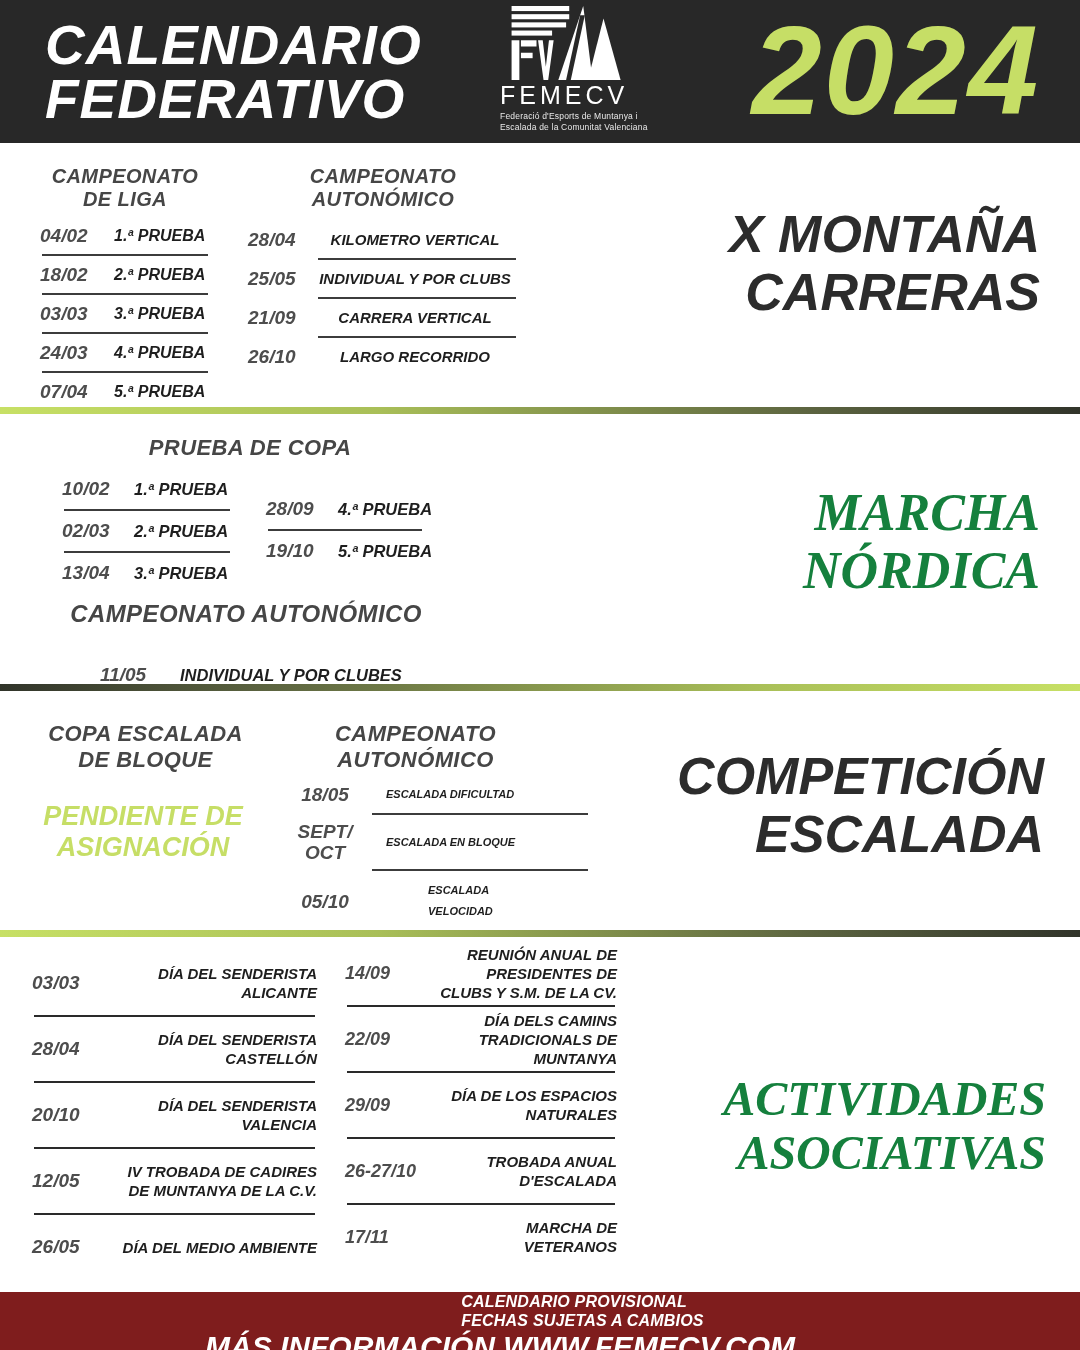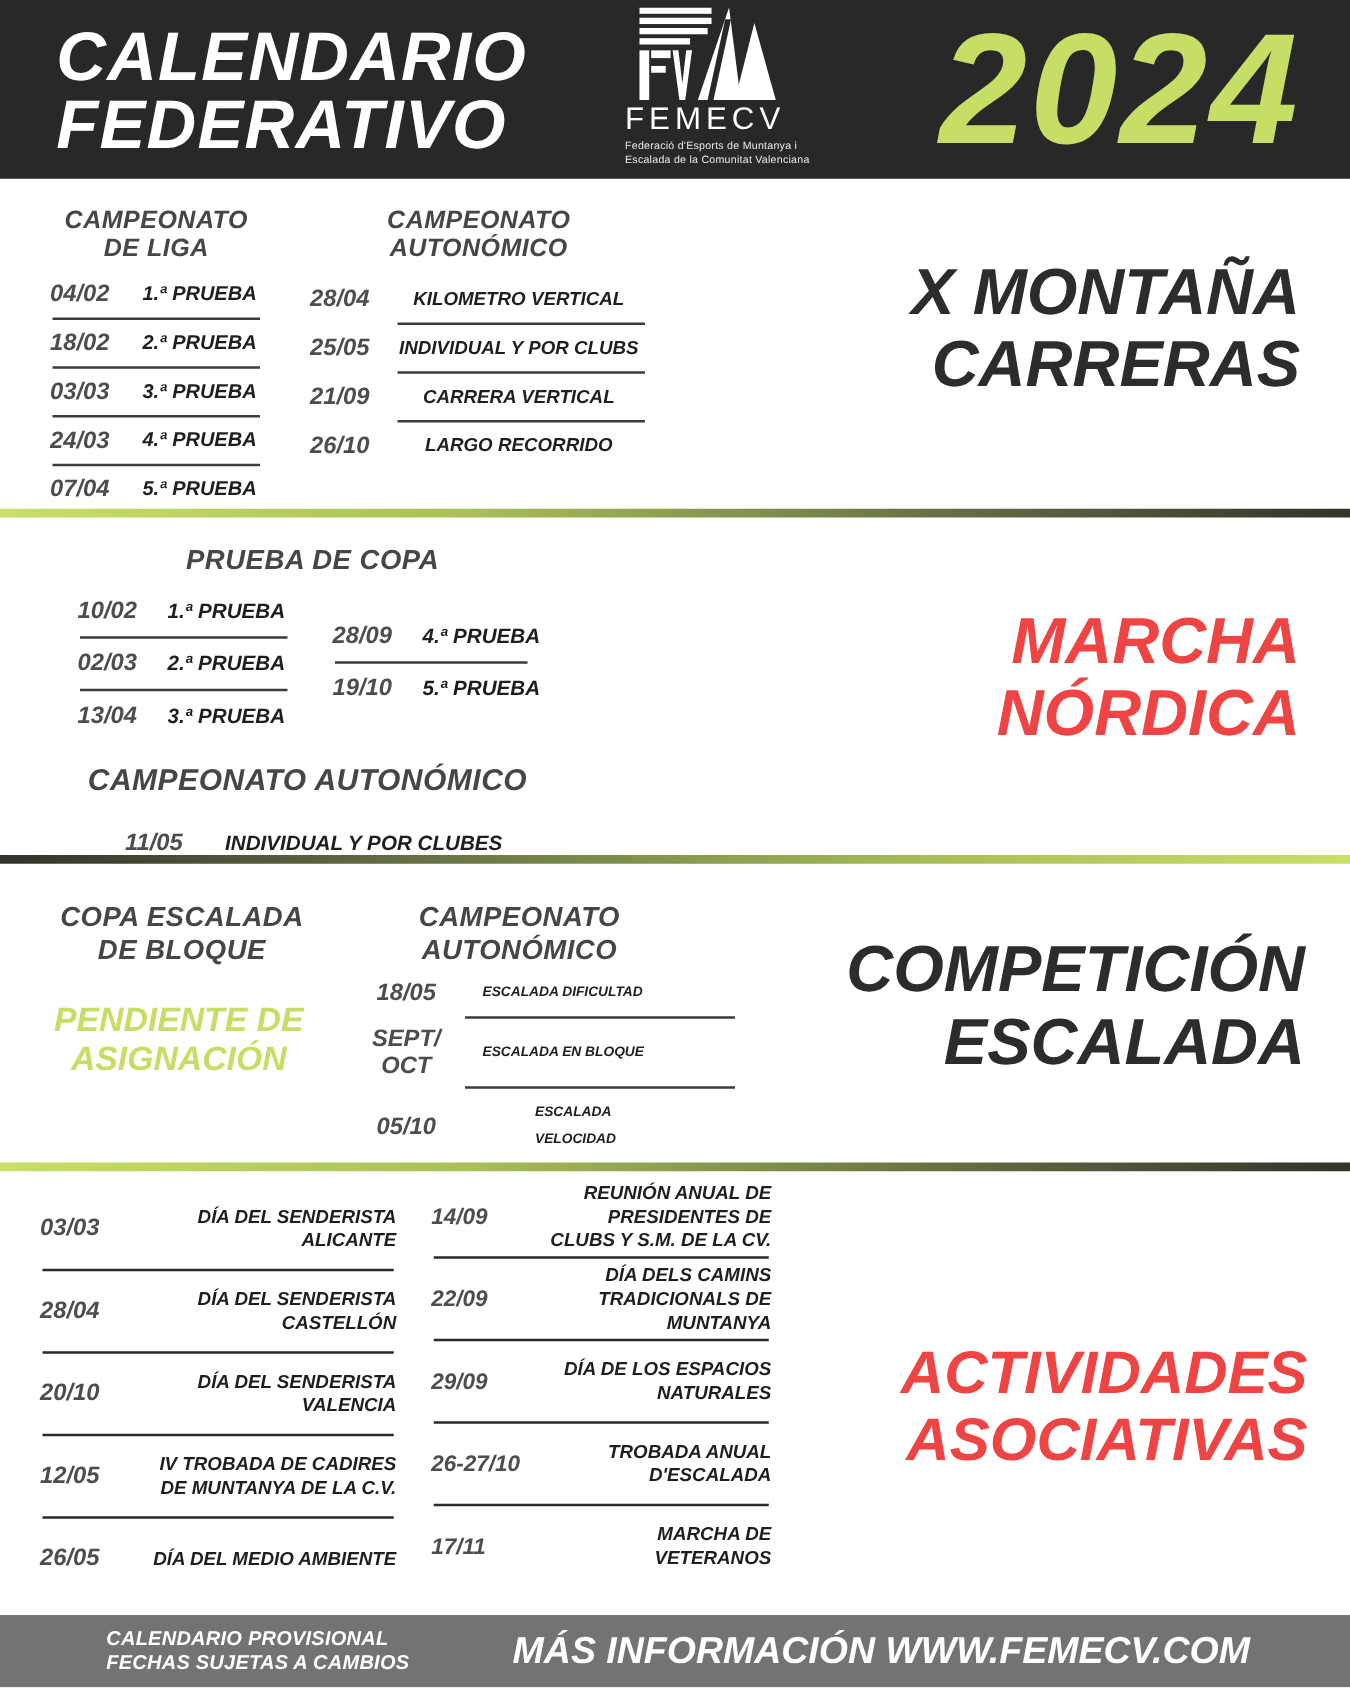--- a/index.html
+++ b/index.html
@@ -41,21 +41,21 @@
   .label {
     font-weight:bold; font-style:italic; color:#1e1e1e; font-size:16px;
     white-space:nowrap;
   }
   .sep { border-top:2px solid #3c3c3c; margin:4px 2px; }
   .big-title {
     position:absolute; text-align:right; font-weight:bold; font-style:italic;
     font-size:52px; line-height:58px; color:#2c2c2c; white-space:nowrap;
   }
   .big-title .tl { display:block; }
-  .big-title.lime { color:#ef4444; }
+  .big-title.lime { color:#15803d;font-family:Liberation Serif, serif; }
 
   .divider { position:absolute; left:0; width:1080px; height:7px; }
   .lime-to-dark { background:linear-gradient(90deg,#c7e065 0%,#a9bf58 35%,#5c6440 75%,#31342a 100%); }
   .dark-to-lime { background:linear-gradient(90deg,#31342a 0%,#5c6440 25%,#a9bf58 70%,#c7e065 100%); }
 
   
   #s1 { top:143px; height:264px; }
   .liga-col { position:absolute; left:40px; top:22px; width:170px; }
   .liga-col .rows { margin-top:10px; }
   #s1 .row { min-height:29px; }
@@ -68,21 +68,21 @@
   #s1 .big-title { right:40px; top:62px; }
 
   
   #s2 { top:414px; height:240px; }
   .copa-heading { position:absolute; left:55px; top:22px; width:390px; font-size:22px; }
   .copa-left  { position:absolute; left:62px;  top:60px; width:170px; }
   .copa-right { position:absolute; left:266px; top:80px; width:158px; }
   #s2 .row { min-height:30px; }
   #s2 .sep { margin:5px 2px; }
   #s2 .label { margin-left:10px; font-size:16.5px; }
-  .auto2-heading { position:absolute; left:28px; top:197px; width:436px; font-size:24px; line-height:27px;font-style:italic; }
+  .auto2-heading { position:absolute; left:28px; top:186px; width:436px; font-size:24px; line-height:27px;font-style:italic; }
   .auto2-row { position:absolute; left:100px; top:246px; }
   .auto2-row .date { flex:0 0 70px; }
   .auto2-row .label { font-size:17px; }
   #s2 .big-title { right:40px; top:70px; }
 
   
   #s3 { top:691px; height:239px; }
   .bloque-heading { position:absolute; left:28px; top:30px; width:235px; font-size:22px; line-height:26px; }
   .pendiente {
     position:absolute; left:18px; top:110px; width:250px; text-align:center;
@@ -111,22 +111,23 @@
   .act-mid .date { flex:0 0 86px; font-size:18px; }
   .act-col .label {
     flex:1; text-align:right; white-space:normal; font-size:15px; line-height:19px;
   }
   .act-col .sep { margin:0 2px; border-top-color:#2a2a2a; }
   #s4 .big-title { right:34px; top:135px; font-size:48px; line-height:54px; }
 
   
   .bottombar {
     position:absolute; top:1292px; left:0; width:1080px; height:58px;
-    background:#737373; display:flex; align-items:center; justify-content:space-between;
+    background:#7f1d1d; display:flex; align-items:center; justify-content:space-between;
     color:#ffffff;
+    flex-direction:column;
   }
   .footer-note {
     margin-left:85px; font-weight:bold; font-style:italic;
     font-size:16px; line-height:19px; letter-spacing:0.2px; white-space:nowrap;
   }
   .footer-note .fl { display:block; }
   .footer-info {
     margin-right:80px; font-weight:bold; font-style:italic; font-size:30px; white-space:nowrap;
   }
 </style>

